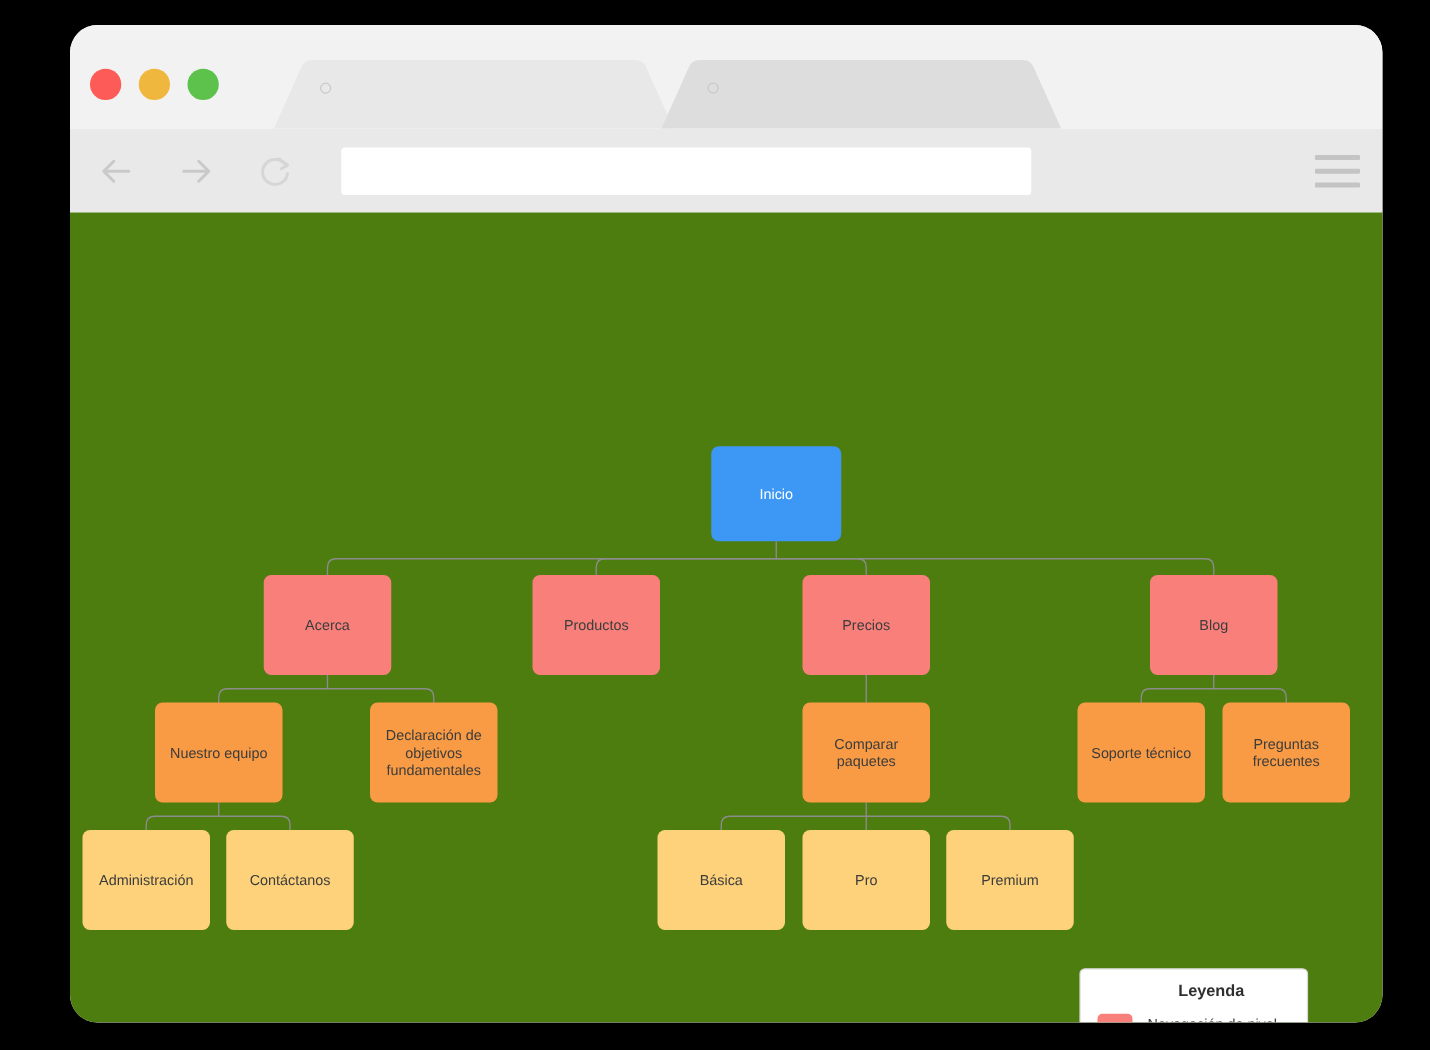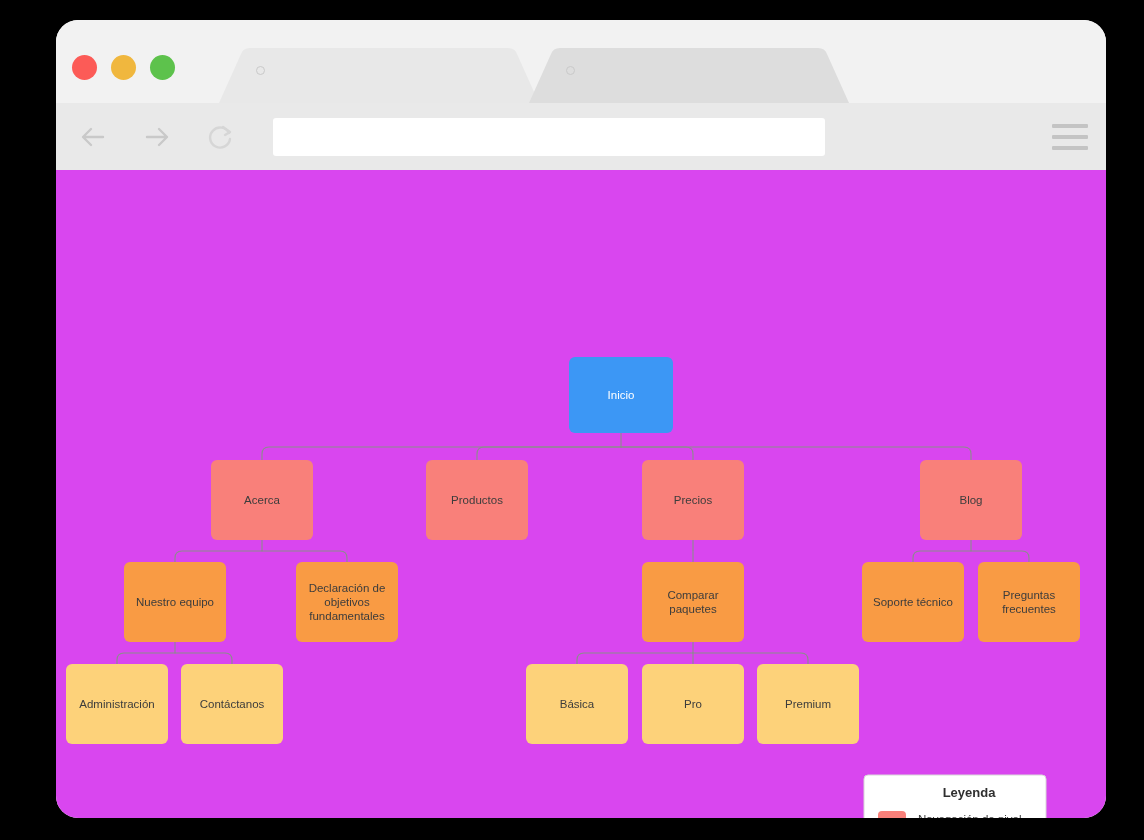--- a/index.html
+++ b/index.html
@@ -128,21 +128,21 @@
   .menu-btn span {
     display: block;
     height: 4px;
     background: #c4c4c4;
     border-radius: 1px;
   }
 
   .viewport {
     position: relative;
     height: 648px;
-    background: #d946ef;
+    background: #4d7c0f;
   }
 
   #sitemap {
     position: absolute;
     left: 0;
     top: 0;
     width: 1050px;
     height: 648px;
   }
 

